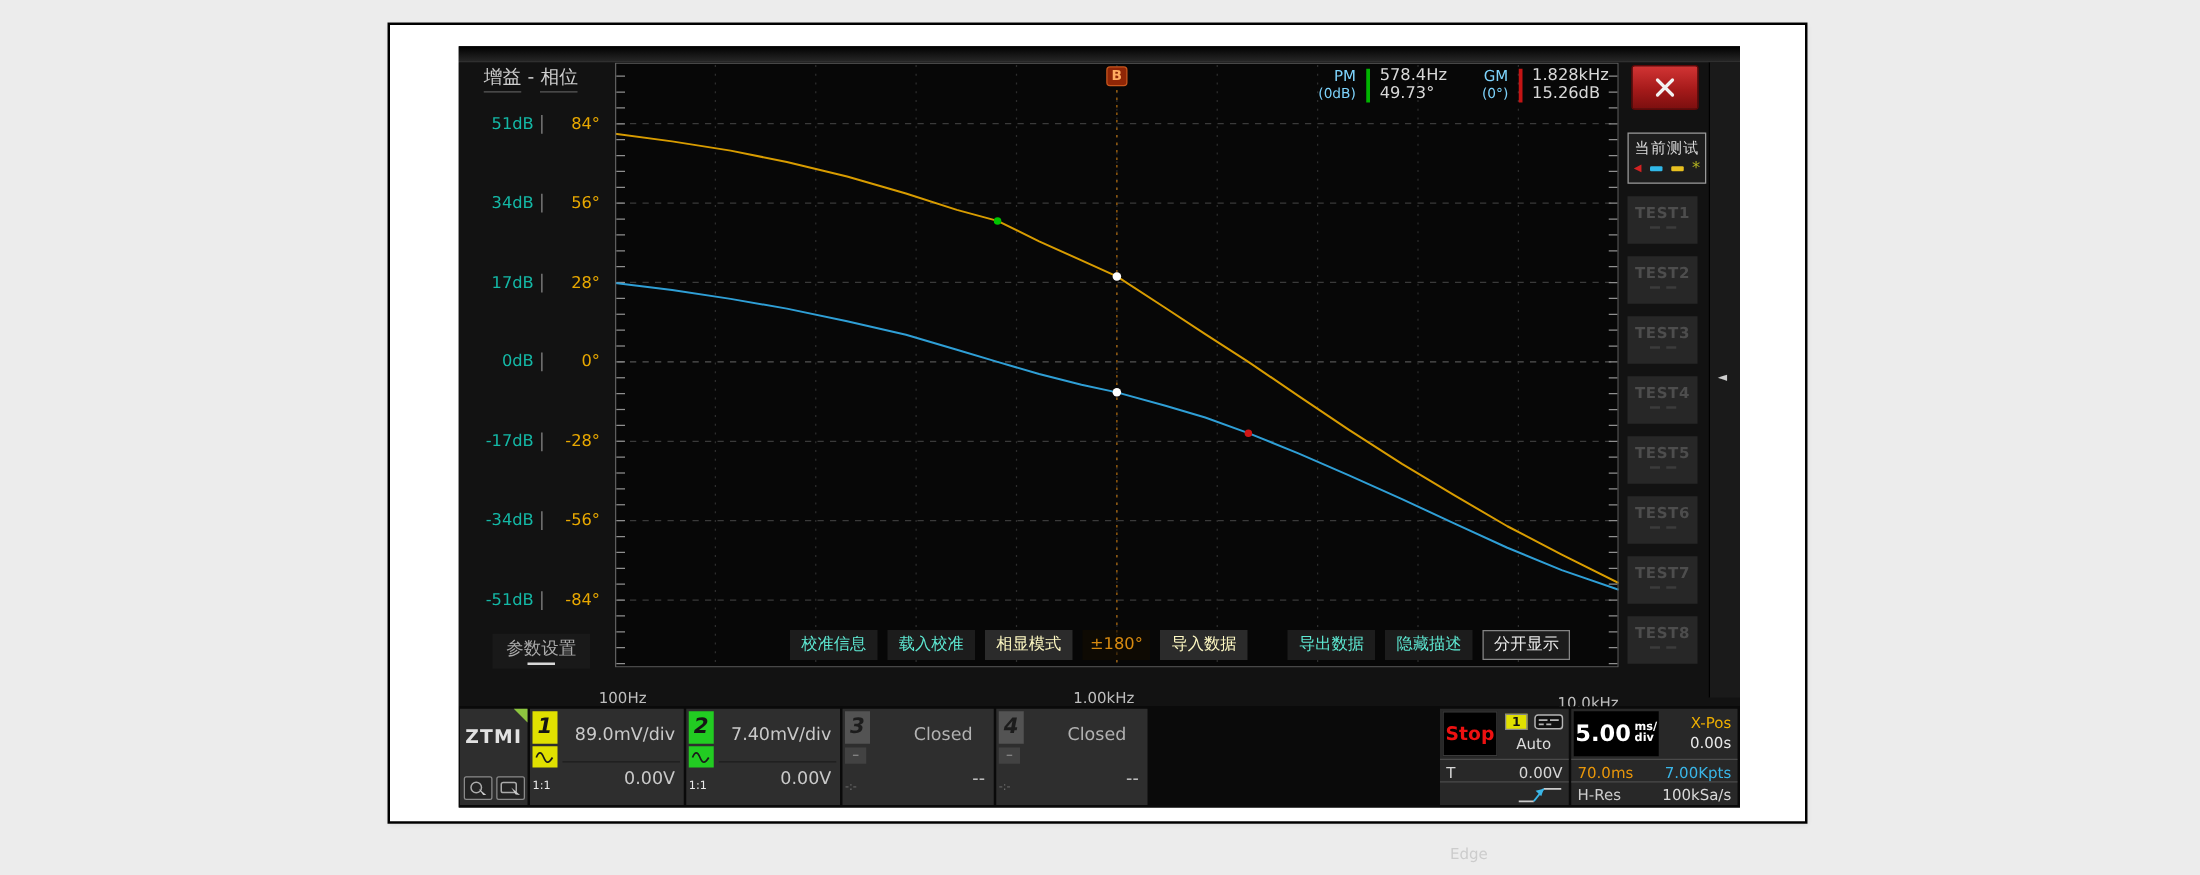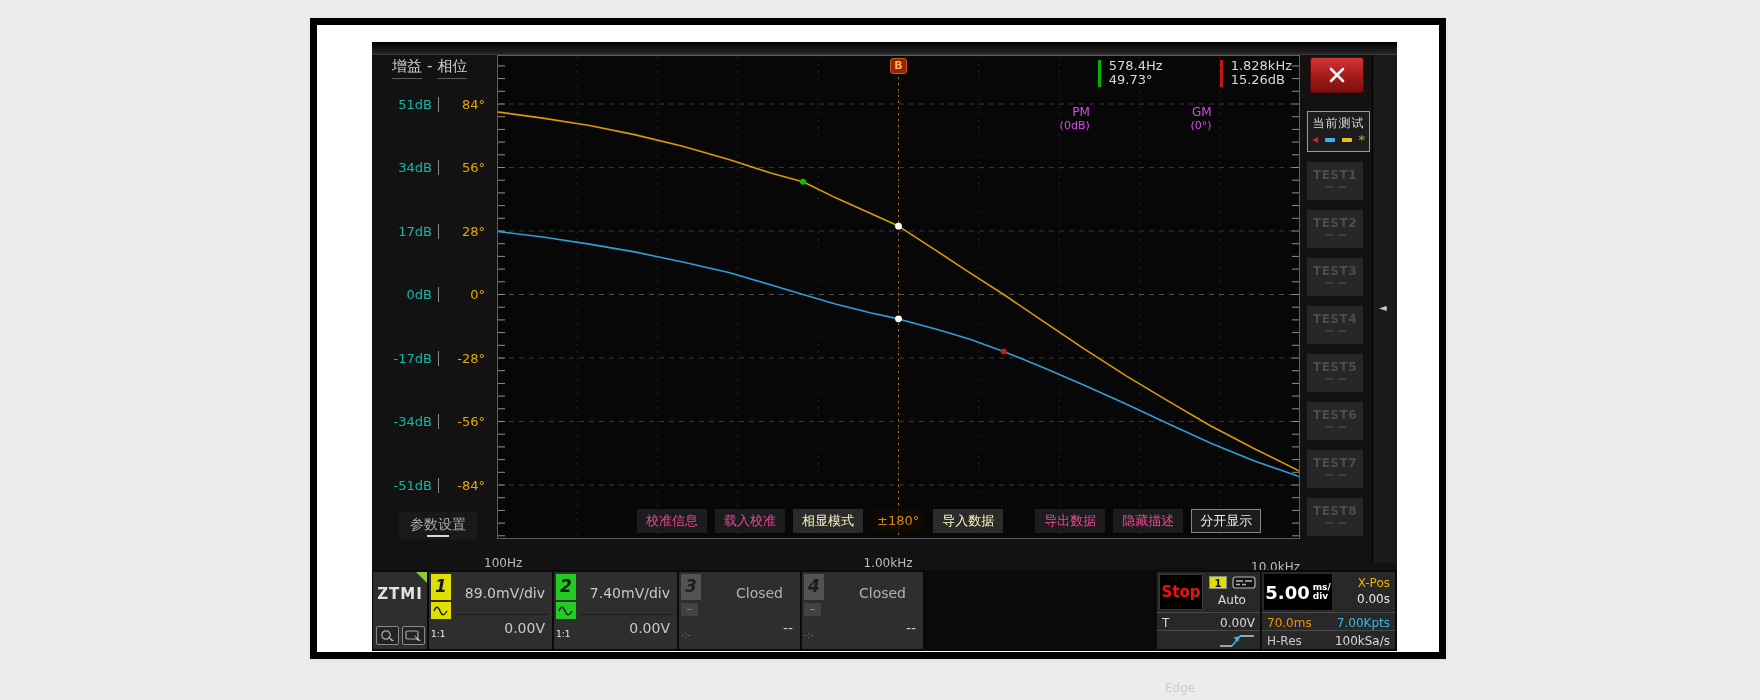--- a/index.html
+++ b/index.html
@@ -1,20 +1,20 @@
 <!DOCTYPE html>
 <html><head>
 <meta charset="utf-8">
 <style>
   * { margin:0; padding:0; box-sizing:border-box; }
   html,body { width:1760px; height:700px; overflow:hidden; }
   body { background:#ececec; font-family:"DejaVu Sans","Liberation Sans",sans-serif; position:relative; }
 
   .card { position:absolute; left:310px; top:18px; width:1136px; height:641px;
-          background:#ffffff; border:7px solid #000000; box-shadow:0 1px 4px rgba(0,0,0,.08); }
+          background:#ffffff; border:2px solid #000000; box-shadow:0 1px 4px rgba(0,0,0,.08); }
 
   .scope { position:absolute; left:55px; top:17px; width:1025px; height:609px; background:#0c0c0c; }
 
   .topbar { position:absolute; left:0; top:0; width:1025px; height:13px;
             background:linear-gradient(#000,#262626); border-bottom:1px solid #3a3a3a; }
 
   .app { position:absolute; left:0; top:13px; width:1025px; height:515px; background:#121212; }
 
   
   .axes-header { position:absolute; left:20px; top:2px; width:105px; display:flex; gap:5px;
@@ -28,41 +28,41 @@
   .param-btn { position:absolute; left:27px; top:457px; width:78px; height:28px; background:#191919;
                color:#a9a9a9; font-size:14px; text-align:center; line-height:24px; cursor:pointer; }
   .param-btn::after { content:""; position:absolute; left:28px; bottom:3px; width:22px; height:2px; background:#d8d8d8; }
 
   
   .plot-wrap { position:absolute; left:125px; top:0; width:803px; height:484px; }
   .plot-wrap svg.main { position:absolute; left:0; top:0; background:#070707; }
 
   .meas-panel { position:absolute; top:4px; right:8px; display:flex; gap:28px; }
   .meas-group { display:flex; gap:8px; }
-  .meas-lbls { text-align:right; color:#d946ef;margin-top:46px; }
+  .meas-lbls { text-align:right; color:#7dd3fc; }
   .meas-lbls .l1 { font-size:12px; line-height:14px; }
   .meas-lbls .l2 { font-size:11px; line-height:14px; }
   .meas-bar { width:3px; height:27px; margin-top:1px; }
   .meas-vals { color:#d8d8d8; }
   .meas-vals .v1,.meas-vals .v2 { font-size:13px; line-height:14px; }
 
   .b-marker { position:absolute; left:393px; top:3px; width:17px; height:16px; background:#8f2606;
               border:1px solid #c9571e; border-radius:3px; color:#ffab60; font-size:11px; font-weight:bold;
               text-align:center; line-height:14px; cursor:ew-resize; }
 
   .readout { position:absolute; left:-14px; bottom:0; width:166px; padding:3px 0 4px 14px;
              background:rgba(4,4,4,.85); border:1px solid #8f8f8f; }
   .readout .rf  { color:#dedede; font-size:14px; line-height:18px; }
   .readout .ra  { color:#2fa8e0; font-size:14px; line-height:18px; }
   .readout .rp  { color:#f0a800; font-size:15px; font-weight:bold; line-height:19px; }
 
   .menu-row { position:absolute; left:140px; bottom:6px; display:flex; gap:8px; align-items:center; }
   .menu-btn { height:24px; min-width:70px; padding:0 6px; font-size:13px; text-align:center;
               line-height:24px; cursor:pointer; white-space:nowrap; }
-  .m-dim      { color:#ec4899; background:#1c1c1c; }
+  .m-dim      { color:#5eead4; background:#1c1c1c;font-family:Liberation Mono, monospace; }
   .m-active   { color:#fef9c3; background:#2b2b2b; }
   .m-orange   { color:#d88a10; background:rgba(20,14,2,.6); min-width:52px; }
   .m-bordered { color:#ededed; background:#1c1c1c; border:1px solid #848484; line-height:22px; }
   .menu-btn.gap-left { margin-left:24px; }
 
   .xaxis { position:absolute; left:0; top:497px; width:1025px; height:24px; color:#bdbdbd; font-size:12px; }
   .xaxis .xl { position:absolute; left:112px; top:4px; }
   .xaxis .xm { position:absolute; left:478px; width:76px; text-align:center; top:4px; }
   .xaxis .xr { position:absolute; right:97px; top:8px;text-align:center; }
 

